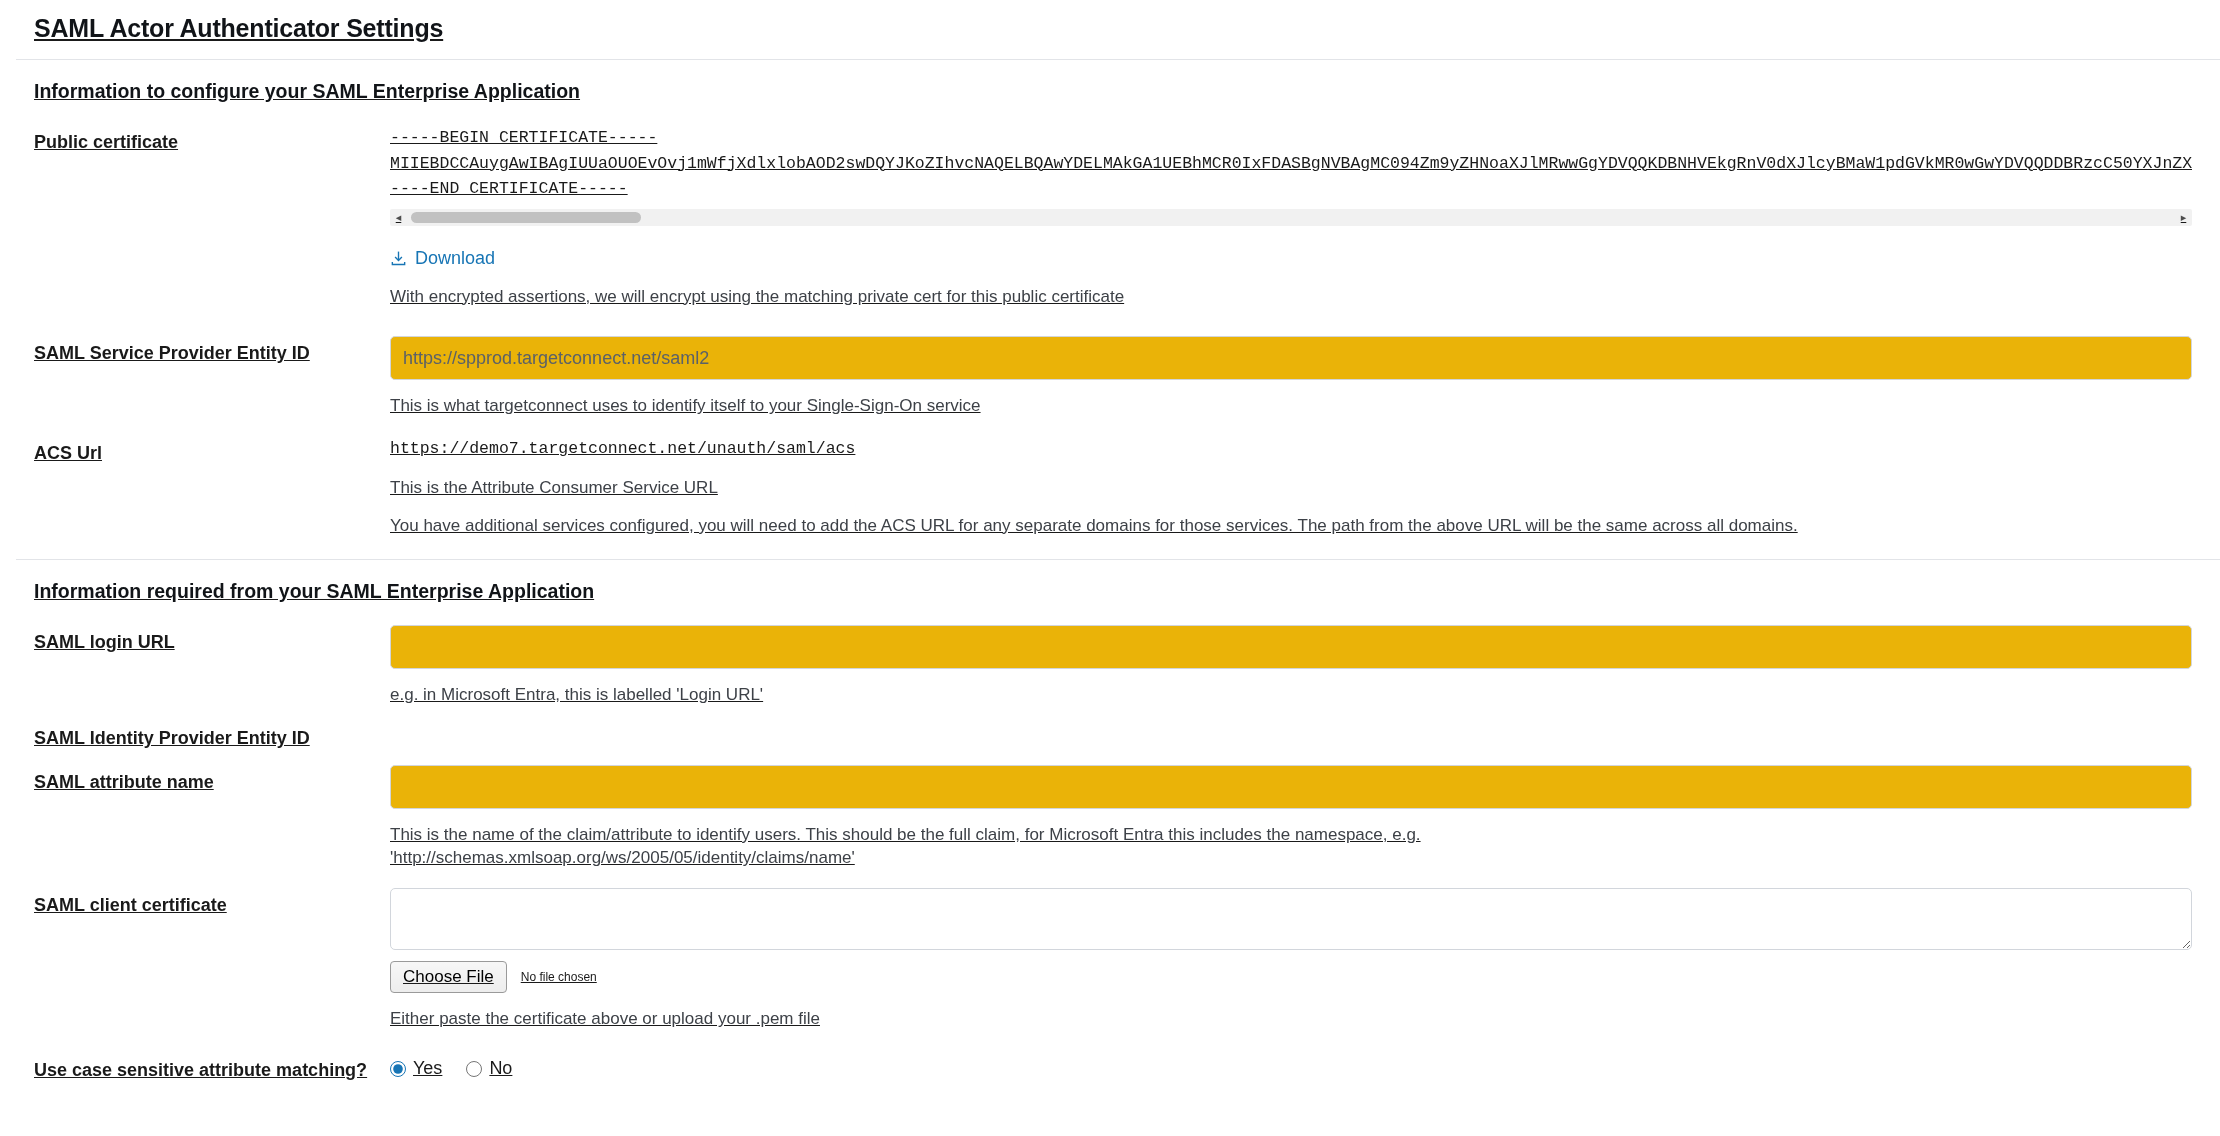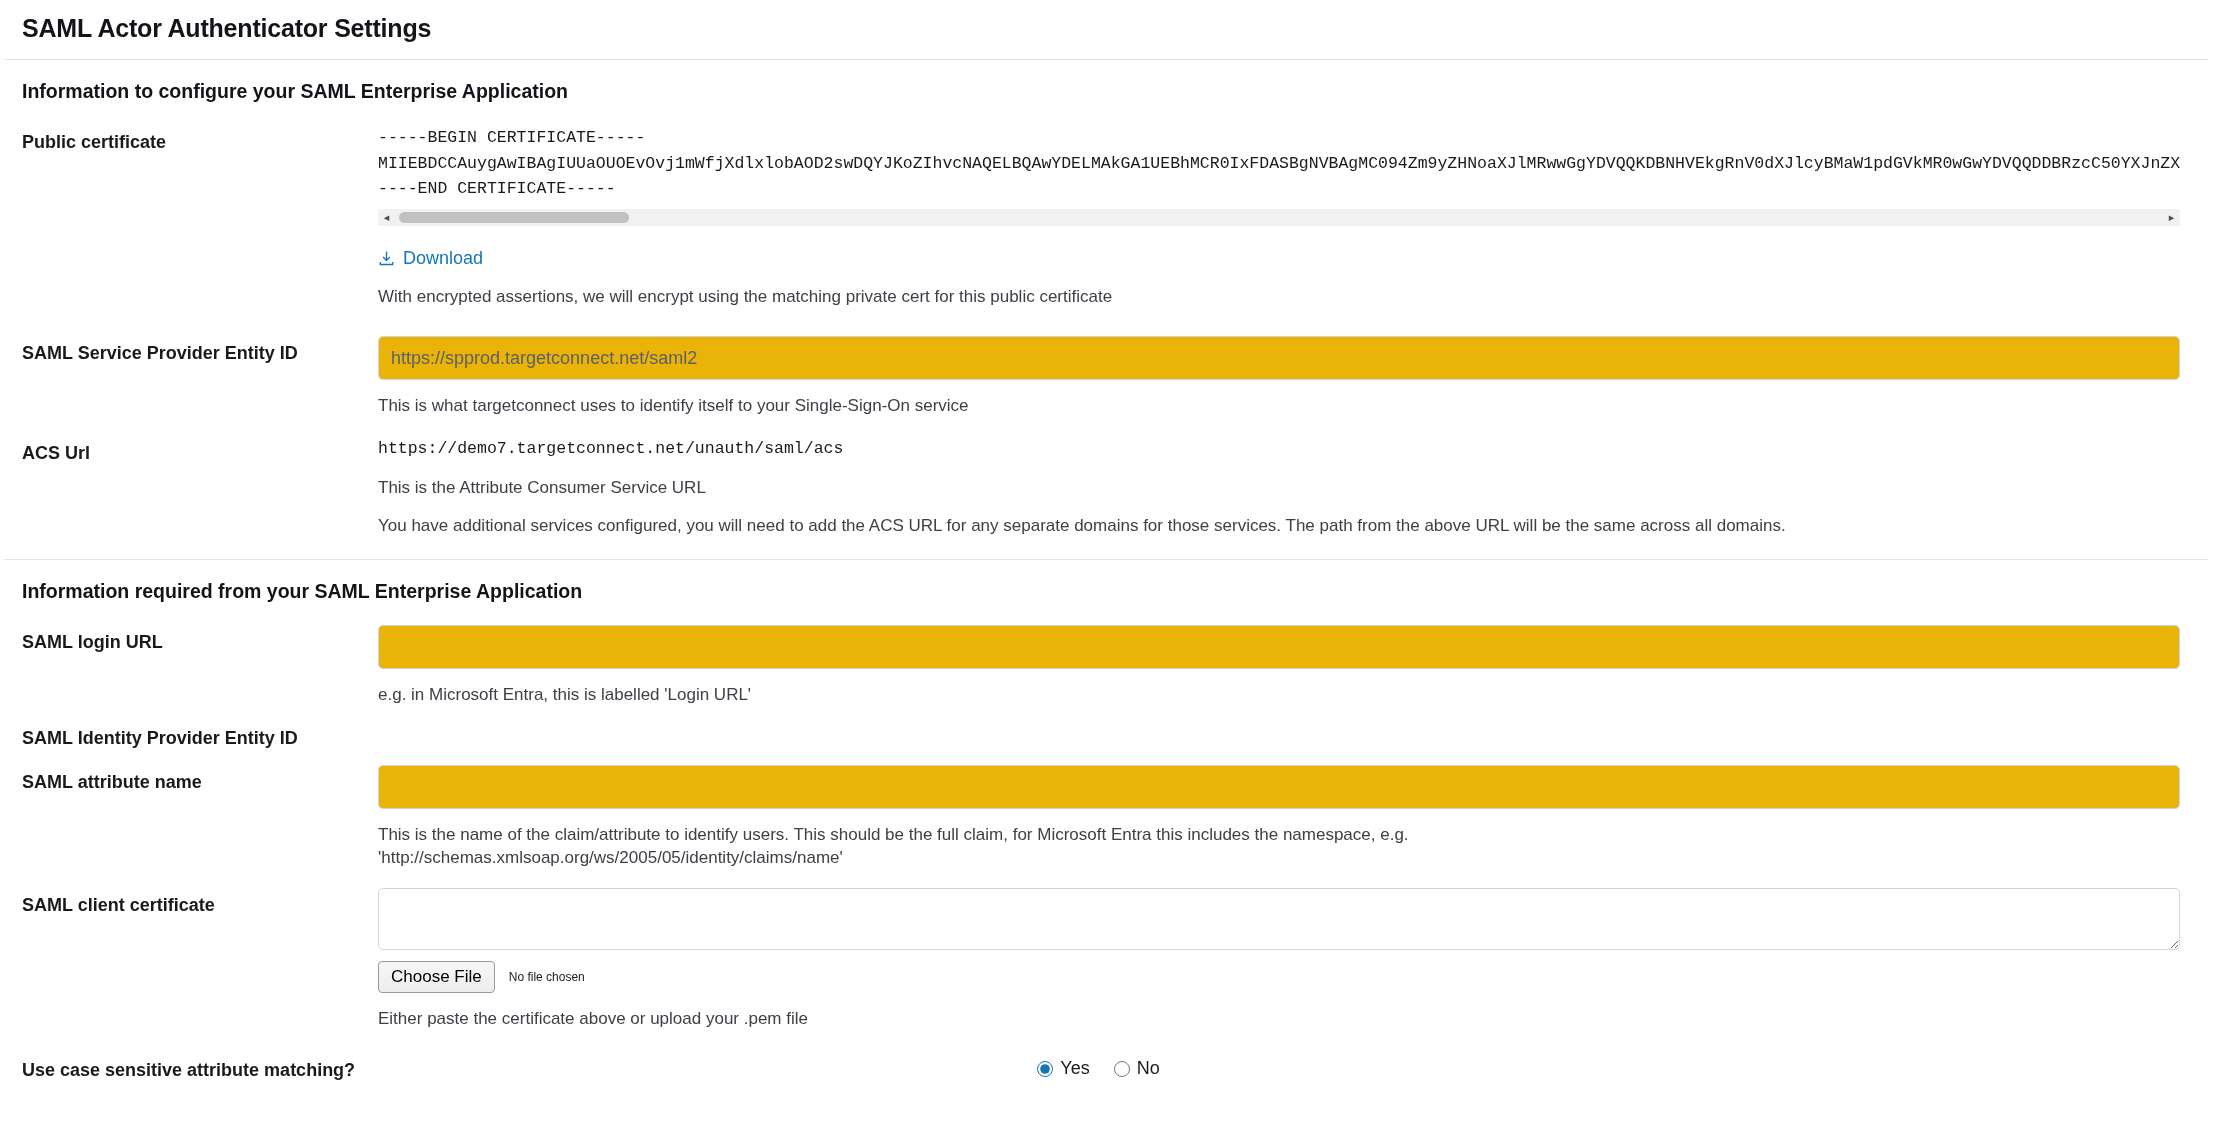--- a/index.html
+++ b/index.html
@@ -12,21 +12,22 @@
     height: 1136px;
     font-family: "Liberation Sans", sans-serif;
     color: #1a1a1a;
     overflow: hidden;
   }
   .page {
     position: relative;
     width: 1836px;
     height: 1136px;
     box-sizing: border-box;
-    padding: 0 0 0 4px;
+    padding: 0 0 0 16px;
+    text-decoration: underline;
   }
   .page-title {
     font-size: 25px;
     font-weight: bold;
     color: #111418;
     padding: 14px 0 0 18px;
     letter-spacing: -0.2px;
   }
   .hr {
     height: 1px;
@@ -186,21 +187,20 @@
   .file-status {
     font-size: 12px;
     color: #1a1a1a;
   }
 
   .radio-row {
     display: flex;
     align-items: center;
     gap: 7px;
     padding-top: 5px;
-    justify-content: center;
   }
   .radio-opt {
     display: flex;
     align-items: center;
     gap: 7px;
     margin-right: 17px;
     font-size: 18px;
     color: #1a1a1a;
     cursor: pointer;
   }

